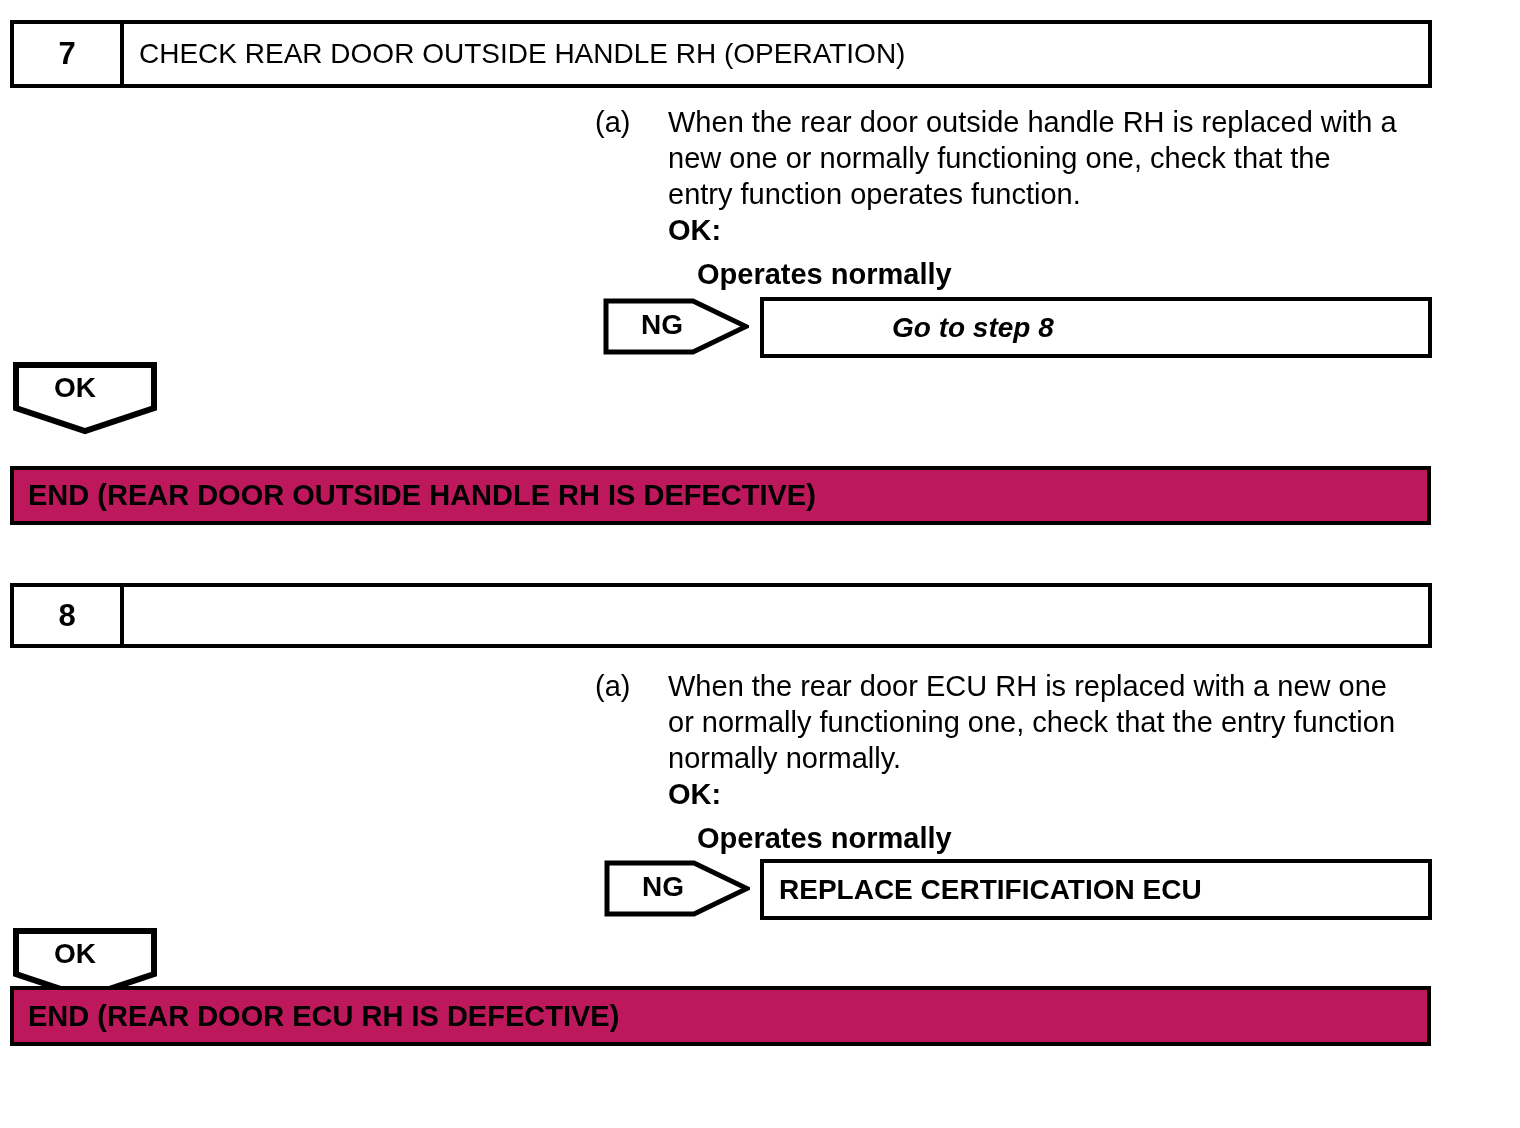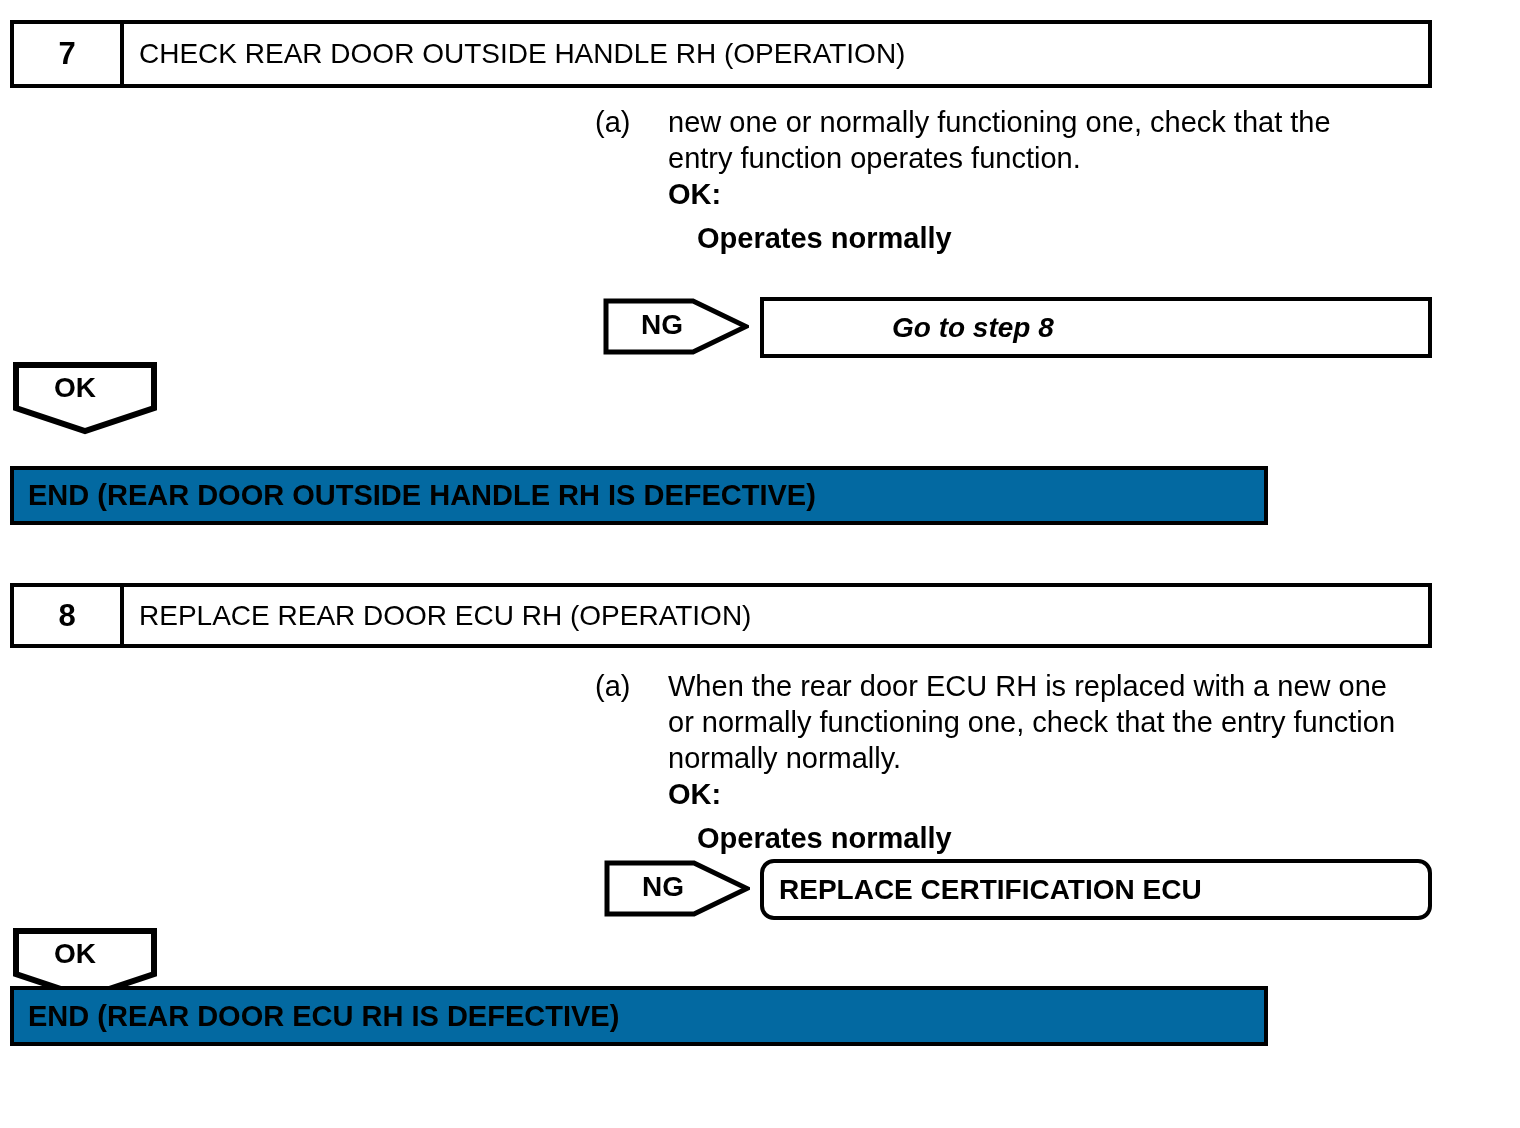--- a/index.html
+++ b/index.html
@@ -81,67 +81,68 @@
     border: 4px solid #000;
     box-sizing: border-box;
     display: flex;
     align-items: center;
     font-weight: bold;
     font-size: 28px;
     white-space: nowrap;
     background: #fff;
   }
   .result-center { padding-left: 128px; font-style: italic; }
-  .result-left { padding-left: 15px; border-radius: 14px; }
+  .result-left { padding-left: 15px; }
 
   
   .ok-arrow { width: 144px; height: 73px; }
   .ok-arrow svg { display: block; }
   .ok-label {
     position: absolute;
     left: 0;
     top: 5px;
     width: 124px;
     height: 42px;
     display: flex;
     align-items: center;
     justify-content: center;
     font-weight: bold;
     font-size: 28px;
   }
 
   
   .end-box {
     left: 10px;
-    width: 1258px;
+    width: 1421px;
     height: 59px;
     border: 4px solid #000;
     box-sizing: border-box;
     display: flex;
     align-items: center;
     padding-left: 14px;
     font-weight: bold;
     font-size: 29px;
     white-space: nowrap;
-    background: #0369a1;
+    background: #be185d;
   }
 </style>
 </head>
 <body>
 
 <div class="page">
 
   <div class="abs step-header" style="top:20px;">
     <div class="step-num">7</div>
     <div class="step-title">CHECK REAR DOOR OUTSIDE HANDLE RH (OPERATION)</div>
   </div>
 
   <div class="abs body-block" style="top:104px;">
     <div class="item-label">(a)</div>
     <div>
+      <div>When the rear door outside handle RH is replaced with a</div>
       <div>new one or normally functioning one, check that the</div>
       <div>entry function operates function.</div>
       <div class="bold">OK:</div>
       <div class="bold indent">Operates normally</div>
     </div>
   </div>
 
   <div class="abs ng-arrow" style="left:603px; top:298px;">
     <svg width="146" height="57" viewBox="0 0 146 57">
       <polygon points="3,3 90,3 143,28.5 90,54 3,54" fill="#ffffff" stroke="#000000" stroke-width="5"></polygon>
@@ -158,21 +159,20 @@
     </svg>
     <div class="ok-label">OK</div>
   </div>
 
   <div class="abs end-box" style="top:466px;">
     <span>END (REAR DOOR OUTSIDE HANDLE RH IS DEFECTIVE)</span>
   </div>
 
   <div class="abs step-header" style="top:583px; height:65px;">
     <div class="step-num">8</div>
-    <div class="step-title">REPLACE REAR DOOR ECU RH (OPERATION)</div>
   </div>
 
   <div class="abs body-block" style="top:668px;">
     <div class="item-label">(a)</div>
     <div>
       <div>When the rear door ECU RH is replaced with a new one</div>
       <div>or normally functioning one, check that the entry function</div>
       <div>normally normally.</div>
       <div class="bold">OK:</div>
       <div class="bold indent">Operates normally</div>

